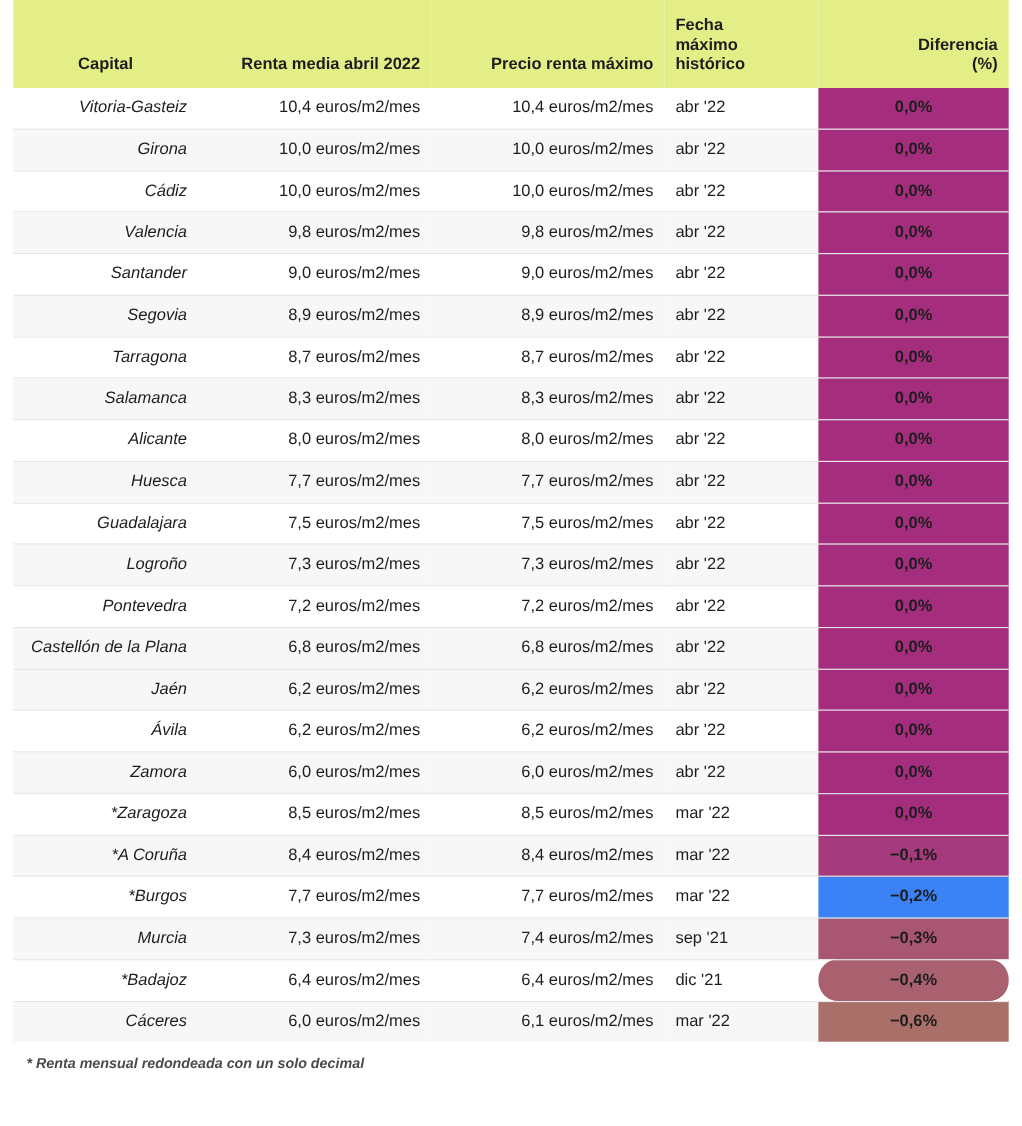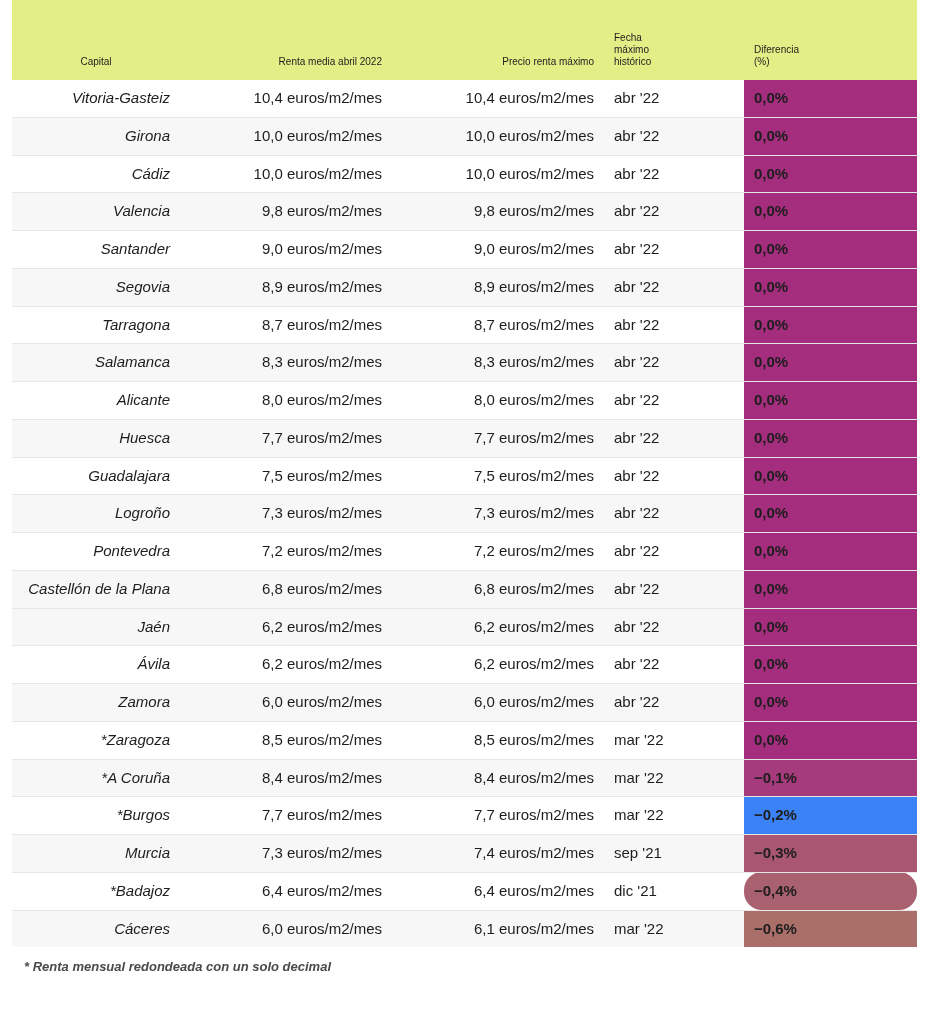--- a/index.html
+++ b/index.html
@@ -21,45 +21,45 @@
   table.dw {
     width: 905px;
     border-collapse: collapse;
     table-layout: fixed;
     font-size: 15px;
   }
   table.dw thead th {
     background: #e3ee87;
     vertical-align: bottom;
     padding: 10px 10px 12px 10px;
-    font-weight: normal;
-    font-size: 10px;
+    font-weight: bold;
+    font-size: 15px;
     color: #1d1d1d;
     line-height: 1.2;
     height: 80px;
     box-sizing: border-box;
   }
   th.col-capital { text-align: center; width: 168px; }
   th.col-media   { text-align: right; width: 212px; }
   th.col-max     { text-align: right; width: 212px; }
   th.col-fecha   { text-align: left;  width: 140px; padding-left: 14px; }
-  th.col-dif     { text-align: left; width: 173px; }
+  th.col-dif     { text-align: right; width: 173px; }
 
   table.dw tbody td {
     padding: 9px 10px;
     border-bottom: 1px solid #e6e6e6;
     line-height: 1.25;
     font-size: 15px;
     color: #1d1d1d;
   }
   td.c-capital { text-align: right; font-style: italic; }
   td.c-media   { text-align: right; }
   td.c-max     { text-align: right; }
   td.c-fecha   { text-align: left; padding-left: 14px; }
-  td.c-dif     { text-align: left; color: #ffffff; font-weight: bold; padding-right: 14px; }
+  td.c-dif     { text-align: center; color: #ffffff; font-weight: bold; padding-right: 14px; }
 
   tbody tr.odd td.c-capital,
   tbody tr.odd td.c-media,
   tbody tr.odd td.c-max,
   tbody tr.odd td.c-fecha { background: #f7f7f7; }
   tbody tr.even td.c-capital,
   tbody tr.even td.c-media,
   tbody tr.even td.c-max,
   tbody tr.even td.c-fecha { background: #ffffff; }
 

